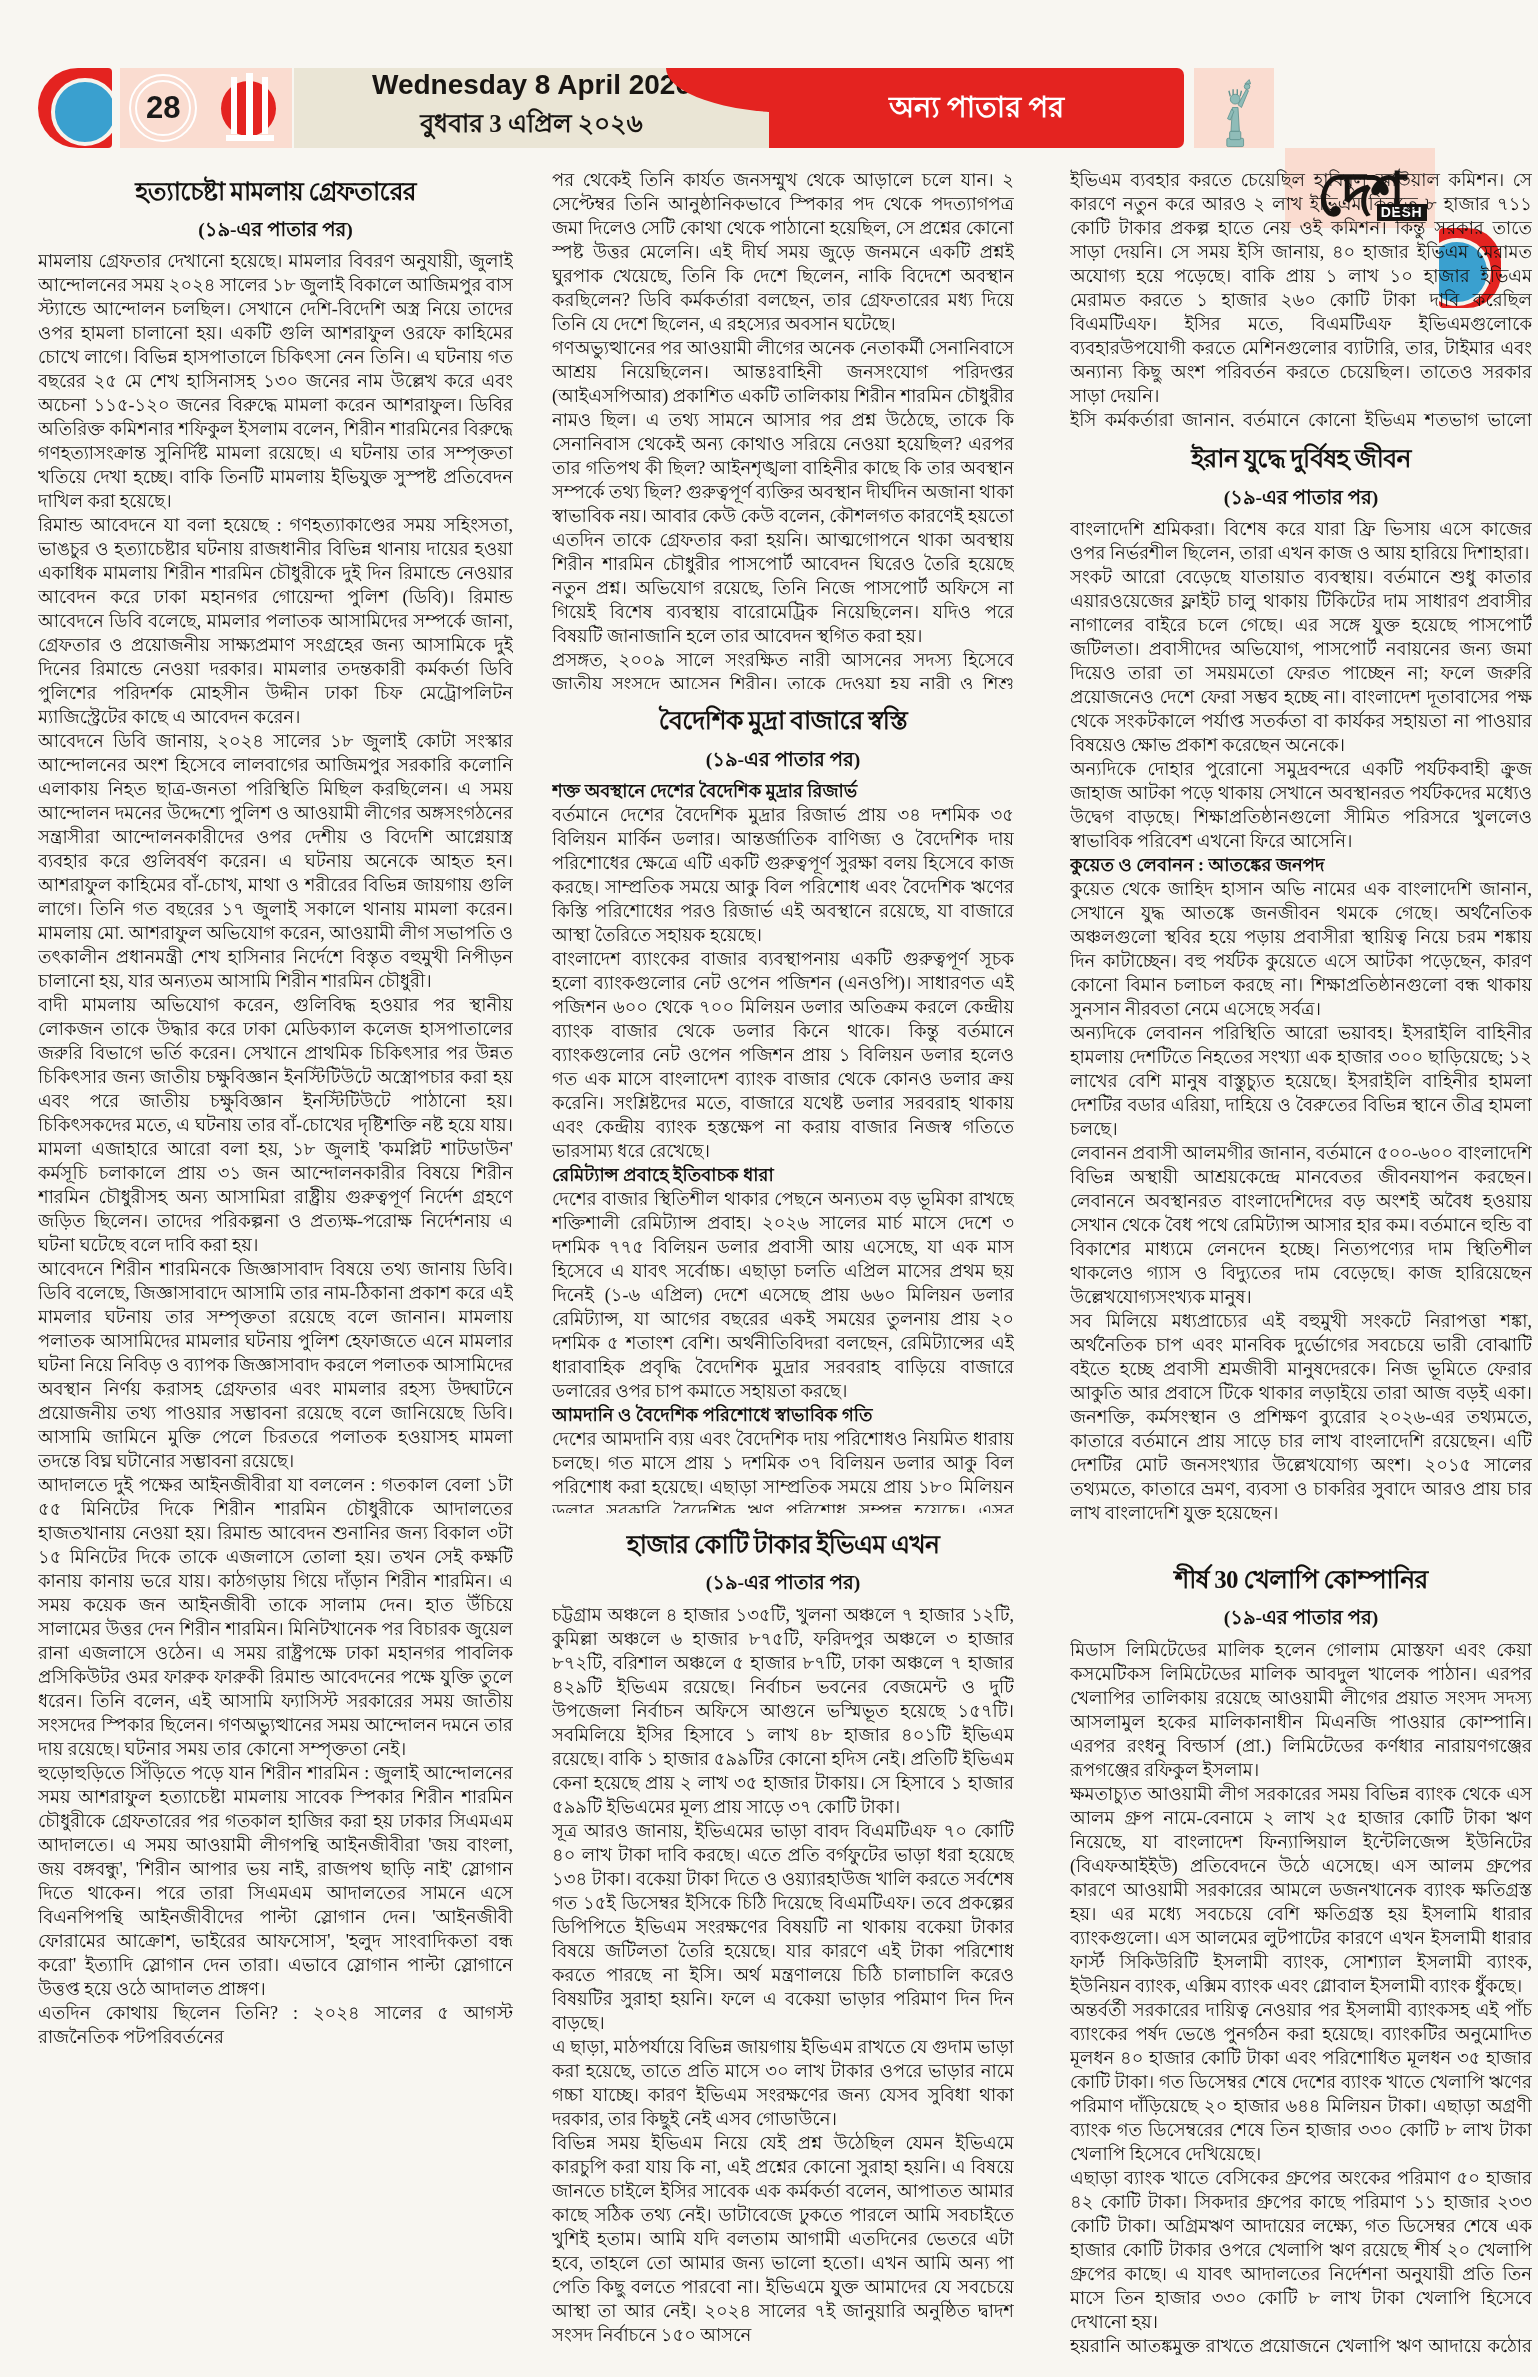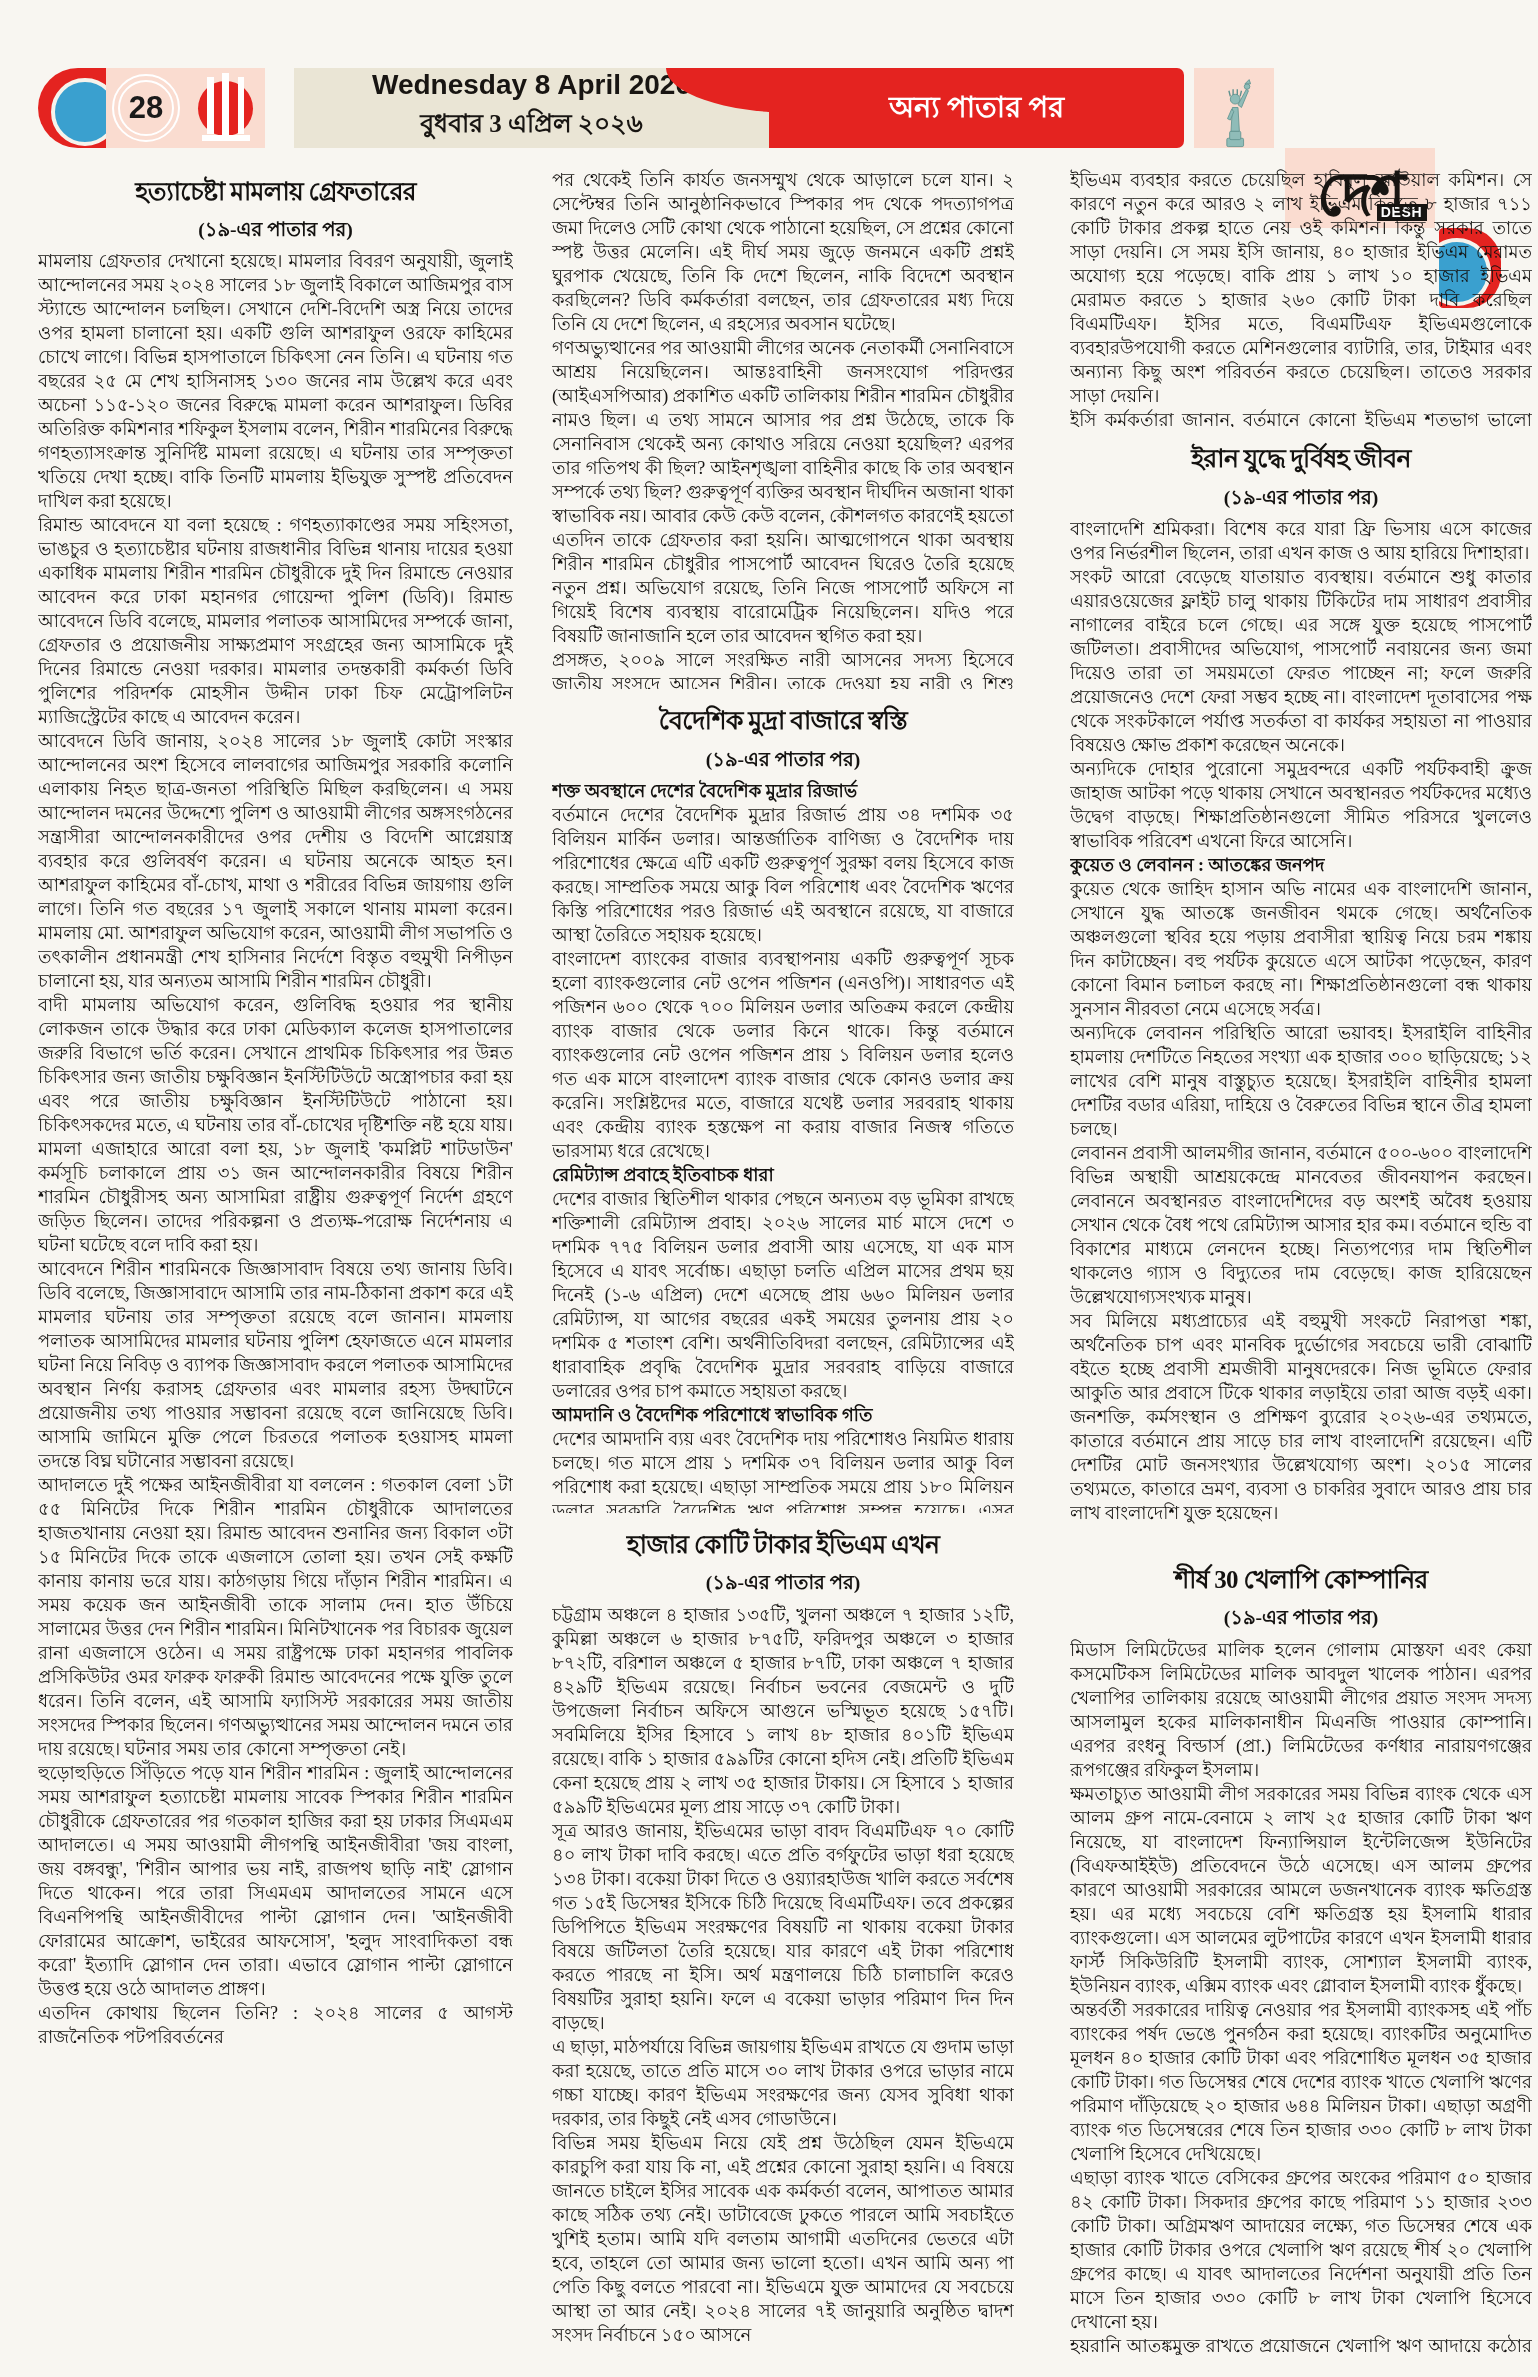--- a/index.html
+++ b/index.html
@@ -12,21 +12,21 @@
   .sheet{position:absolute;left:0;top:0;right:0;bottom:0;background:#f8f6f1;}
   
   .hdr-box{position:absolute;top:68px;height:80px;}
   .cap{background:#e42320;overflow:hidden;position:relative;}
   .cap-l{left:38px;width:74px;border-radius:42px 4.2px 4.2px 42px;}
   .cap-r{left:1439px;width:62px;border-radius:4.2px 34px 34px 4.2px;}
   .cap .ball{position:absolute;top:9.8px;width:60px;height:60px;border-radius:50%;
     background:#3aa0cf;border:4.9px solid #f6f3ec;}
   .cap-l .ball{left:12.6px;}
   .cap-r .ball{right:9.8px;}
-  .pgbox{left:106px;width:159px;background:#fadcd0;display:flex;align-items:center;justify-content:space-around;}
+  .pgbox{left:120px;width:172px;background:#fadcd0;display:flex;align-items:center;justify-content:space-around;}
   .pg-ring{width:64px;height:64px;border-radius:50%;border:2.8px solid #fff;display:flex;align-items:center;justify-content:center;}
   .pg-ring-in{width:52px;height:52px;border-radius:50%;border:2.1px solid #fff;display:flex;align-items:center;justify-content:center;}
   .pg-num{font-family:"Liberation Sans",sans-serif;font-weight:bold;font-size:31px;color:#1a1a1a;}
   .minar{position:relative;width:67px;height:70px;}
   .minar .sun{position:absolute;left:5.6px;top:8.4px;width:55px;height:55px;border-radius:50%;background:#e42320;}
   .minar .bar{position:absolute;background:#fff;}
   .minar .b1{left:15.4px;top:4.2px;width:6.3px;height:57px;}
   .minar .b2{left:30px;top:0px;width:7px;height:62px;}
   .minar .b3{left:46px;top:4.2px;width:6.3px;height:57px;}
   .minar .b4{left:9.8px;top:62px;width:48px;height:5.6px;}

